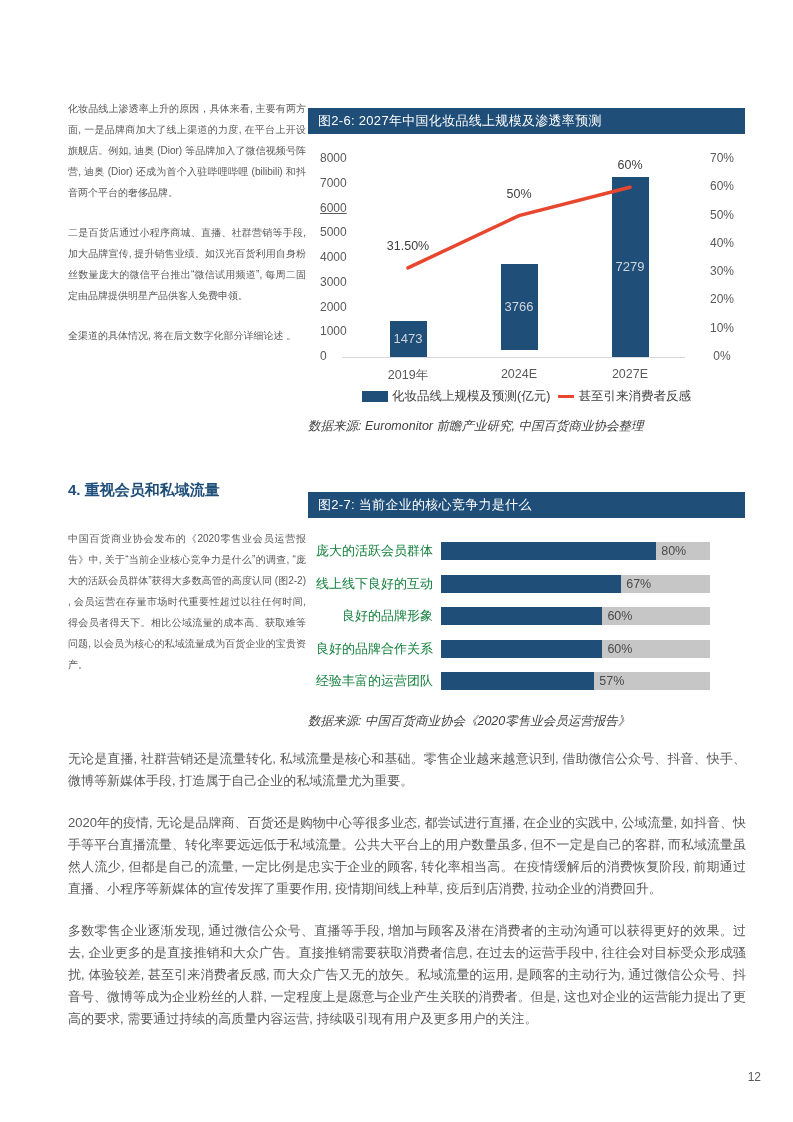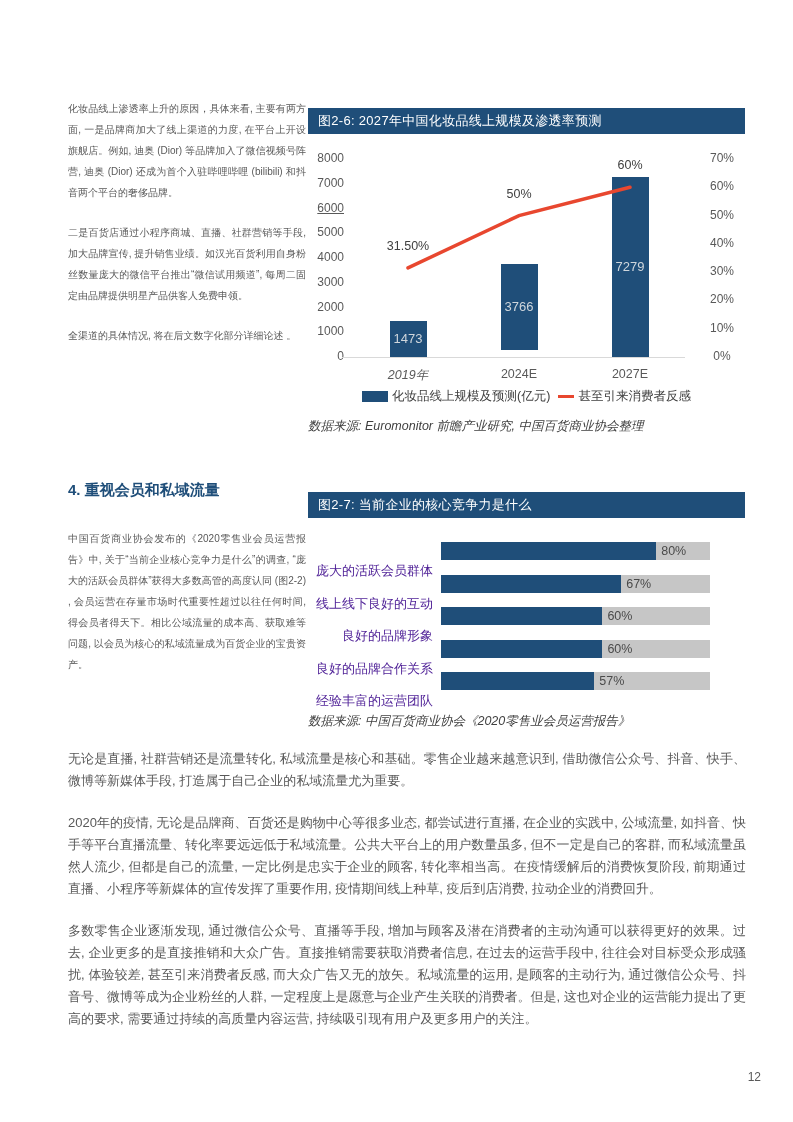--- a/index.html
+++ b/index.html
@@ -14,37 +14,37 @@
 
   
   .chart-block { position:absolute; width:437px; }
   .chart-header { height:26px; background:#1F4E79; color:#ffffff; font-size:13px;
                   line-height:26px; padding-left:10px; font-weight:400; letter-spacing:0.3px; }
   .chart-source { font-size:12.5px; font-style:italic; color:#404040; margin-top:13px; }
 
   
   #c26-plot { position:relative; height:252px; margin-top:0; }
   .tick { position:absolute; font-size:12px; color:#595959; }
-  .tick-left { left:0; width:36px; text-align:right; }
+  .tick-left { left:12px; width:36px; }
   .tick-right { left:392px; width:44px; text-align:center; }
   .c26-baseline { position:absolute; height:1px; background:#D9D9D9; }
   .c26-bar { position:absolute; display:flex; align-items:center; justify-content:center; }
   .c26-bar span { font-size:13px; color:#CFD6DC; }
   .c26-linelabel { position:absolute; width:70px; text-align:center; font-size:12.5px; color:#404040; }
   .c26-catlabel { position:absolute; width:90px; text-align:center; font-size:12.5px; color:#595959; }
   #c26-legend { display:flex; justify-content:center; align-items:center; gap:8px; margin-top:2px; }
   .legend-item { display:flex; align-items:center; font-size:12.5px; color:#404040; }
   .legend-swatch-bar { width:26px; height:11px; margin-right:4px; }
   .legend-swatch-line { width:16px; height:3.5px; margin-right:4px; }
 
   
   #c27-rows { position:relative; margin-top:22px; }
   .c27-row { position:relative; height:32.5px; }
   .c27-label { position:absolute; left:0; top:2px; width:125px; text-align:right;
-               font-size:13px; color:#4c1d95; line-height:18px; white-space:nowrap;margin-top:20px; }
+               font-size:13px; color:#15803d; line-height:18px; white-space:nowrap; }
   .c27-track { position:absolute; left:133px; top:2px; width:269px; height:18px; background:#C6C6C6; }
   .c27-fill { height:100%; }
   .c27-pct { position:absolute; top:0; line-height:18px; font-size:12.5px; color:#4a4a4a; padding-left:5px; }
 
   #section4-heading { position:absolute; left:68px; top:481px; width:240px;
                       font-size:15px; font-weight:bold; color:#1F4E79; }
   #page-number { position:absolute; right:32px; top:1070px; font-size:12px; color:#595959; }
 </style>
 </head>
 <body>
@@ -86,21 +86,21 @@
         </div>
         <div class="c26-bar" style="left: 303.5px; top: 42.8447px; width: 37px; height: 180.155px; background: rgb(31, 78, 121);">
           <span>7279</span>
         </div>
         <svg width="335" height="198" style="position: absolute; left: 42px; top: 25px; overflow: visible;">
           <polyline points="58,108.9 169,56.57142857142857 280,28.285714285714295" fill="none" stroke="#E8472F" stroke-width="3.5" stroke-linecap="round"></polyline>
         </svg>
         <div class="c26-linelabel" style="left: 65px; top: 104.9px;">31.50%</div>
         <div class="c26-linelabel" style="left: 176px; top: 52.5714px;">50%</div>
         <div class="c26-linelabel" style="left: 287px; top: 24.2857px;">60%</div>
-        <div class="c26-catlabel" style="left: 55px; top: 233px; font-style: italic;">2019年</div>
+        <div class="c26-catlabel" style="left: 55px; top: 233px;">2019年</div>
         <div class="c26-catlabel" style="left: 166px; top: 233px;">2024E</div>
         <div class="c26-catlabel" style="left: 277px; top: 233px;">2027E</div>
       </div>
     <div id="c26-legend">
       <div class="legend-item">
         <span class="legend-swatch-bar" style="background: rgb(31, 78, 121);"></span>
         <span>化妆品线上规模及预测(亿元)</span>
       </div>
       <div class="legend-item">
         <span class="legend-swatch-line" style="background: rgb(232, 71, 47);"></span>

